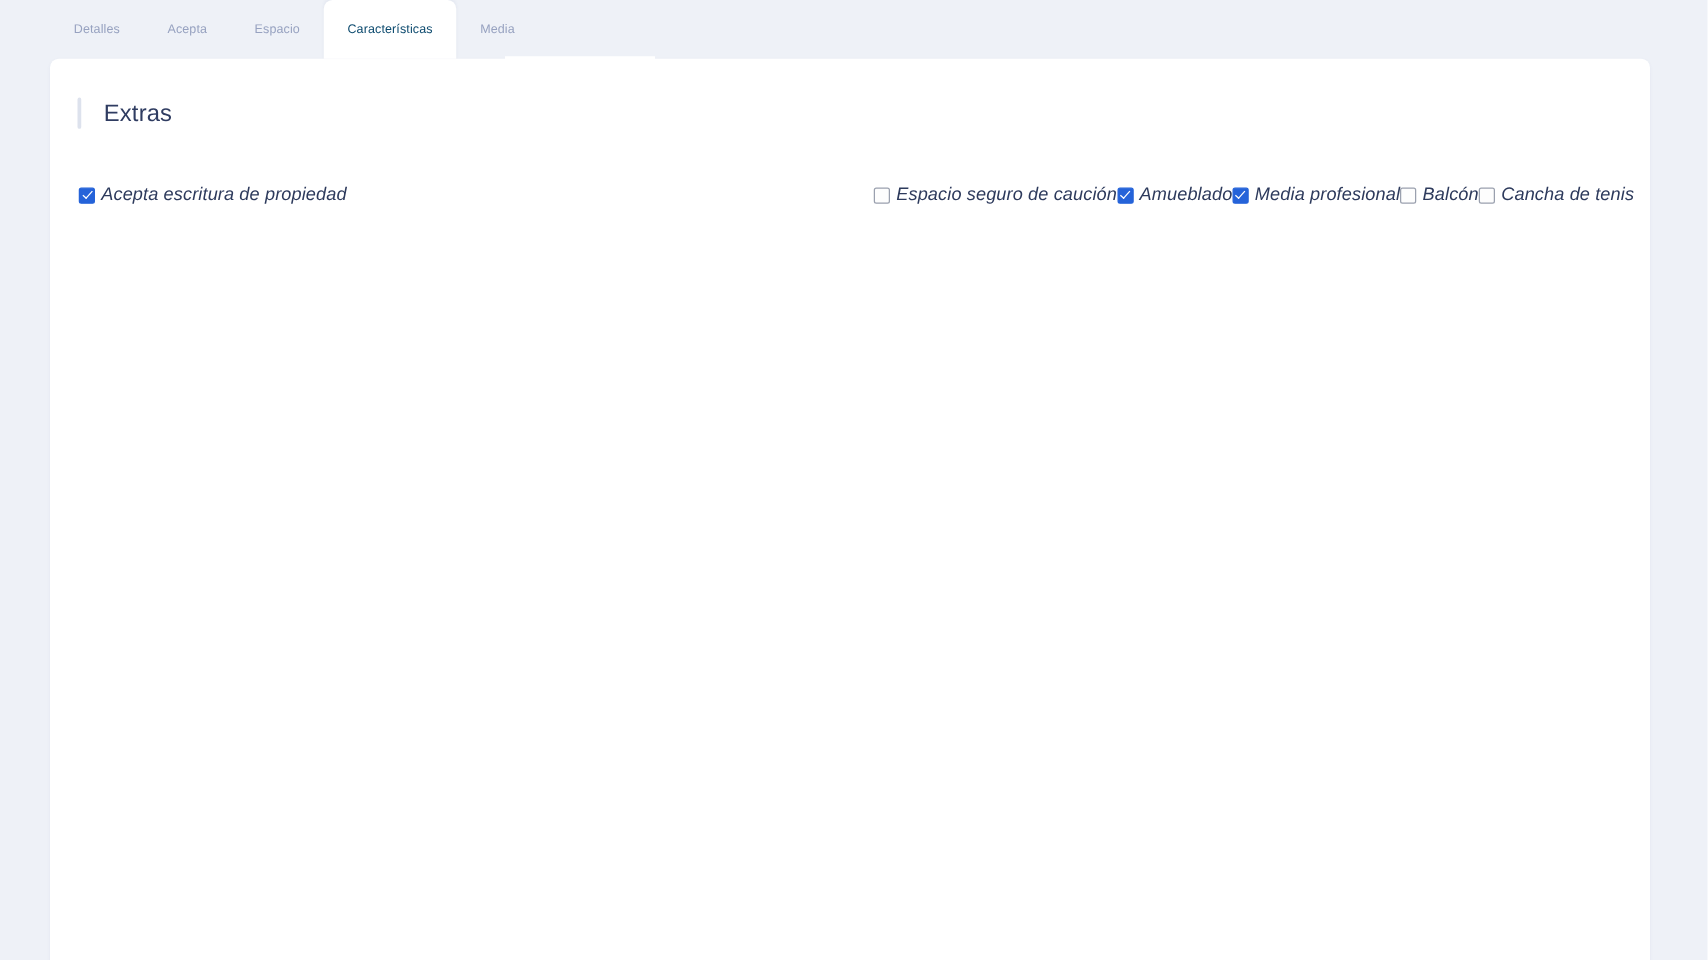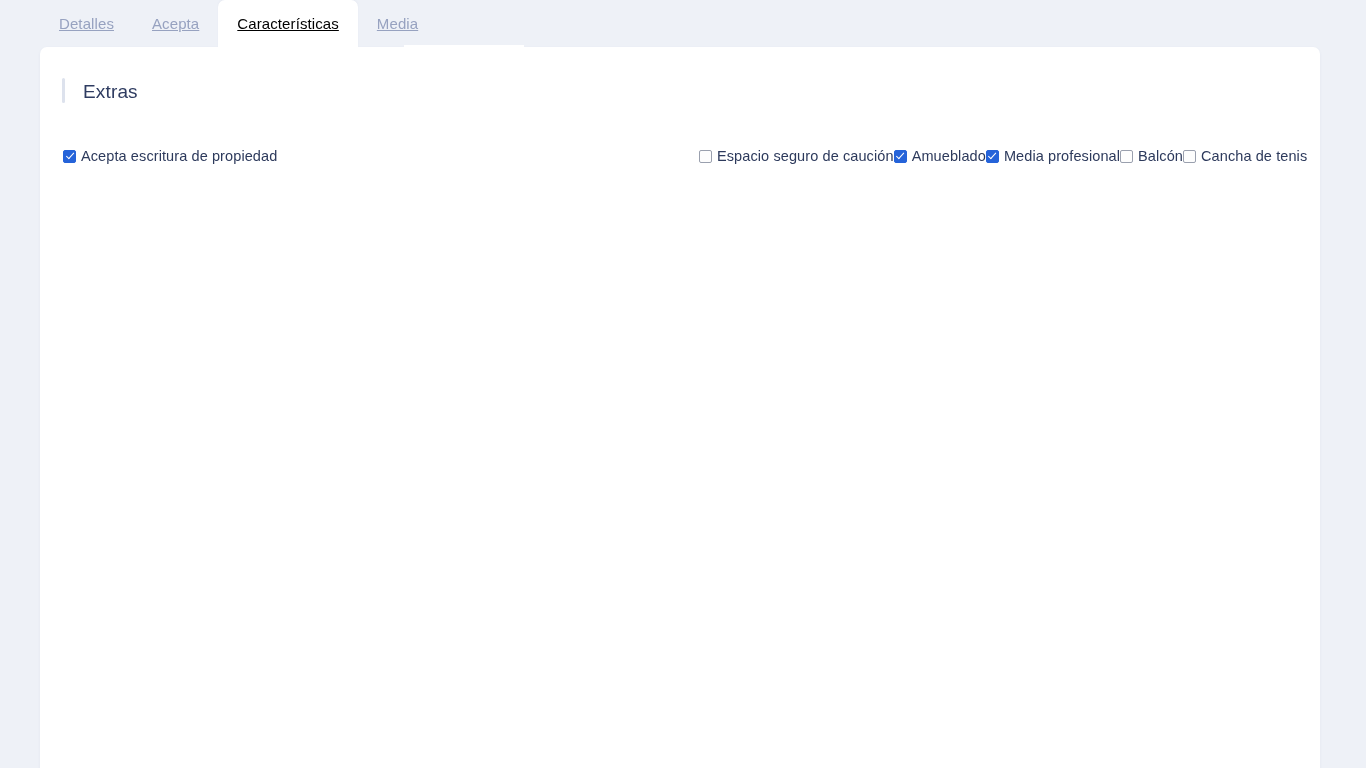--- a/index.html
+++ b/index.html
@@ -25,34 +25,33 @@
     display: flex;
     align-items: flex-end;
     z-index: 3;
   }
   .tab {
     height: 47px;
     display: flex;
     align-items: center;
     justify-content: center;
     padding: 0 19px;
-    font-size: 15px;
+    font-size: 10px;
     color: #97a2c0;
     letter-spacing: .1px;
     white-space: nowrap;
     box-sizing: border-box;
     cursor: pointer;
     background: transparent;
     border: 0;
     font-family: inherit;
-    text-decoration: underline;
   }
   .tab.active {
     background: #ffffff;
-    color: #000000;
+    color: #0c4a6e;
     border-top-left-radius: 7px;
     border-top-right-radius: 7px;
     box-shadow: 0 -1px 2px rgba(86,104,150,.055);
   }
 
   
   .card {
     position: absolute;
     left: 40px;
     top: 47px;
@@ -101,20 +100,21 @@
   
   .extras-grid {
     position: absolute;
     left: 23px;
     top: 89px;
     width: 1234px;
     display: grid;
     grid-template-columns: 636px 1fr;
     grid-auto-rows: 40px;
     grid-auto-flow: column;
+    font-style: italic;
   }
   .chk-row {
     display: flex;
     align-items: center;
     height: 40px;
     cursor: pointer;
   }
   .box {
     position: relative;
     width: 13px;
@@ -186,15 +186,16 @@
       </div>
     </div>
 
 </div>
 
 <div class="tab-seam"></div>
 
 <nav class="tabbar">
     <button class="tab">Detalles</button>
     <button class="tab">Acepta</button>
+    <button class="tab">Espacio</button>
     <button class="tab active">Características</button>
     <button class="tab">Media</button>
   </nav>
 
 </body></html>

